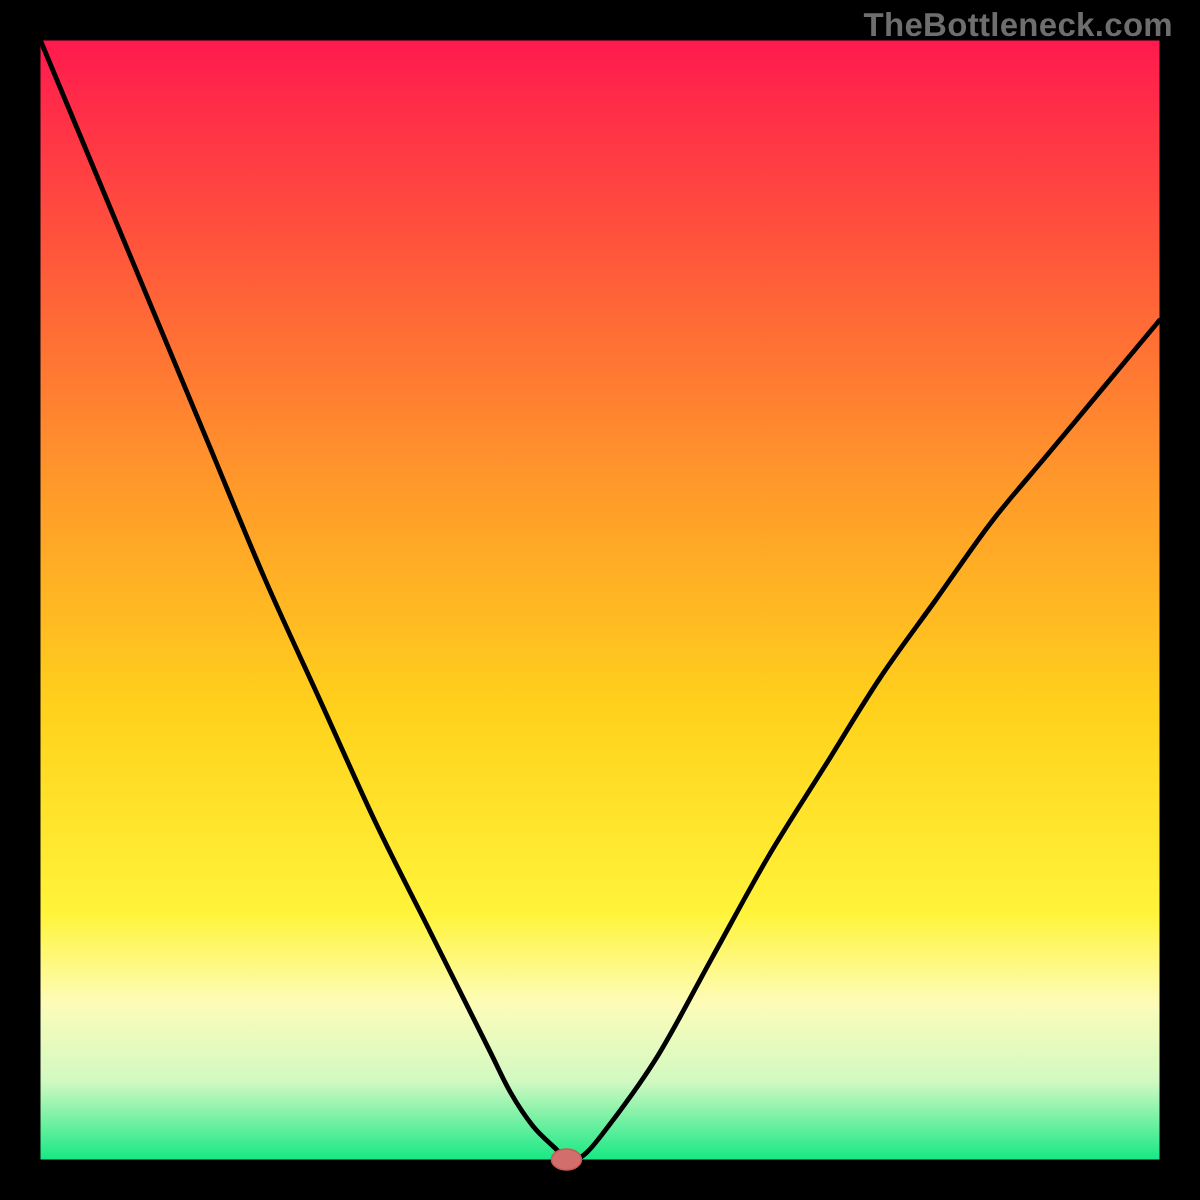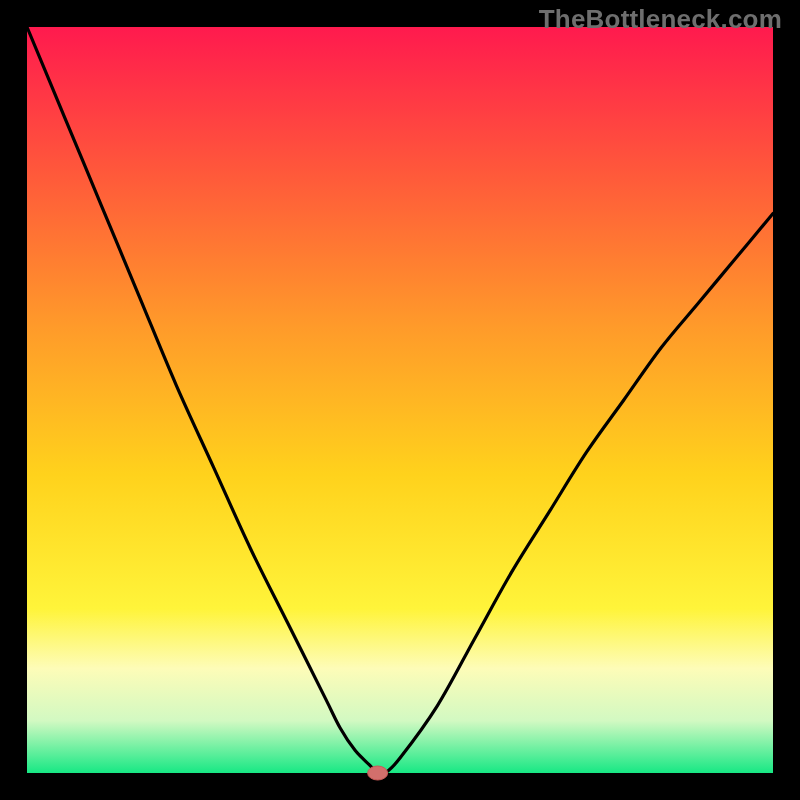--- a/index.html
+++ b/index.html
@@ -16,21 +16,21 @@
     left: 0;
     width: 800px;
     height: 800px;
     background: #000;
   }
   .watermark {
     position: absolute;
     top: 4px;
     right: 18px;
     font-family: Arial, Helvetica, sans-serif;
-    font-size: 26px;
+    font-size: 22px;
     font-weight: 600;
     color: #6e6e6e;
     letter-spacing: 0.2px;
   }
   svg {
     position: absolute;
     top: 0;
     left: 0;
   }
 </style>

